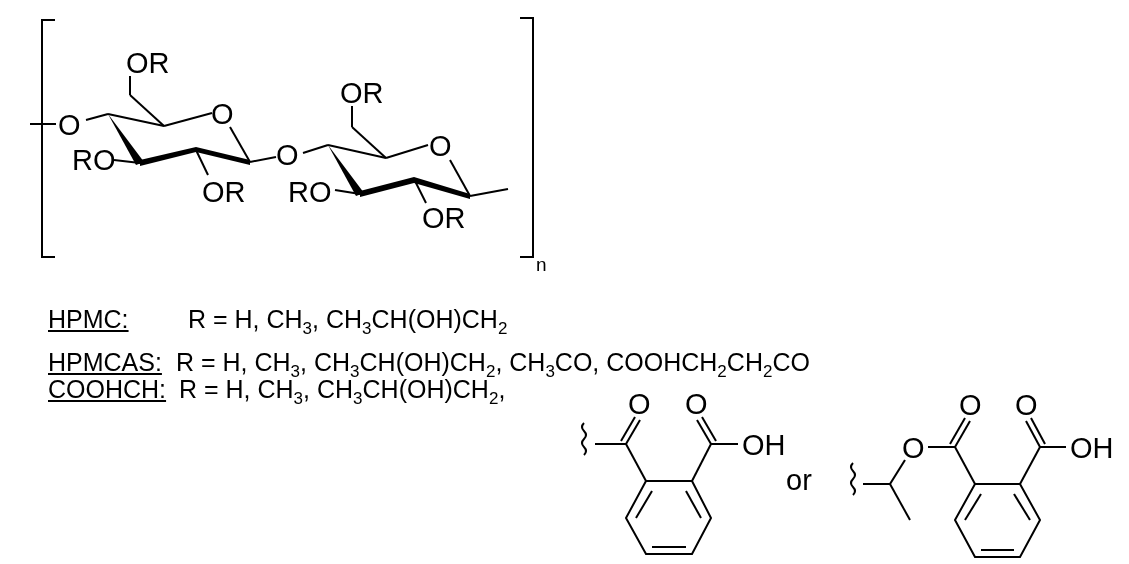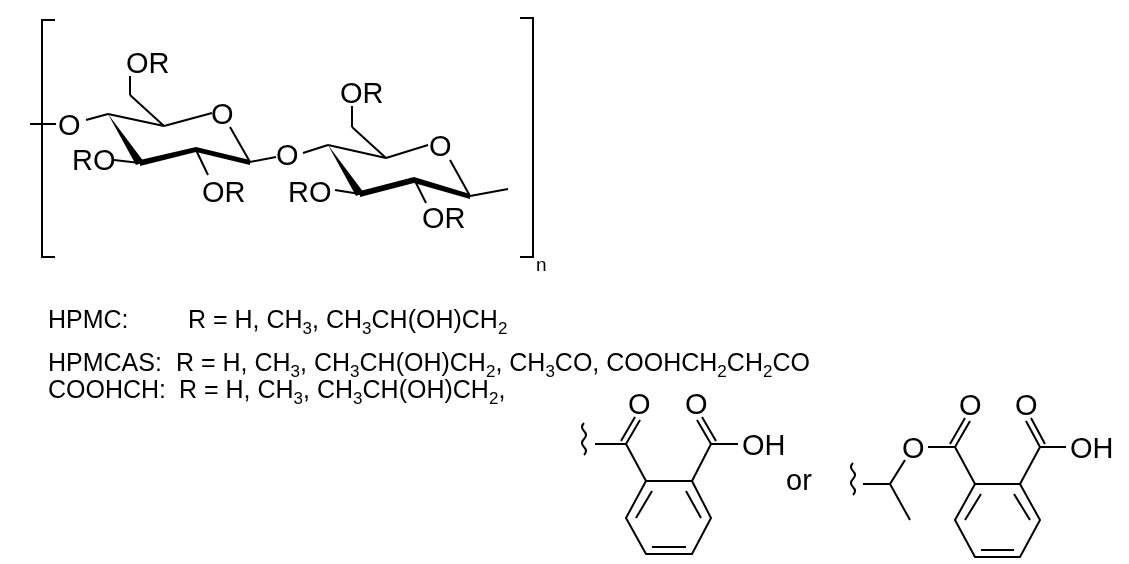--- a/index.html
+++ b/index.html
@@ -3,21 +3,21 @@
 <meta charset="utf-8">
 <style>
   html, body { margin:0; padding:0; background:#ffffff; }
   body { width:1129px; height:564px; position:relative; overflow:hidden;
          font-family:"Liberation Sans", sans-serif; color:#000; }
   svg { position:absolute; left:0; top:0; }
   .lbl { font-family:"Liberation Sans", sans-serif; font-size:29px; fill:#000; }
   .sm  { font-family:"Liberation Sans", sans-serif; font-size:19px; fill:#000; }
   .line { position:absolute; left:48px; font-size:25px; white-space:nowrap; line-height:1; }
   .line sub { font-size:17px; vertical-align:-6px; line-height:0; }
-  .name { display:inline-block; }
+  .name { display:inline-block;text-decoration:underline; }
 </style>
 </head>
 <body>
 
 <svg width="1129" height="564" viewBox="0 0 1129 564">
   <g stroke="#000" stroke-width="2" fill="none">
 
     <polyline points="55,20 42,20 42,257 55,257"></polyline>
     <polyline points="520,18 533,18 533,257 520,257"></polyline>
 

